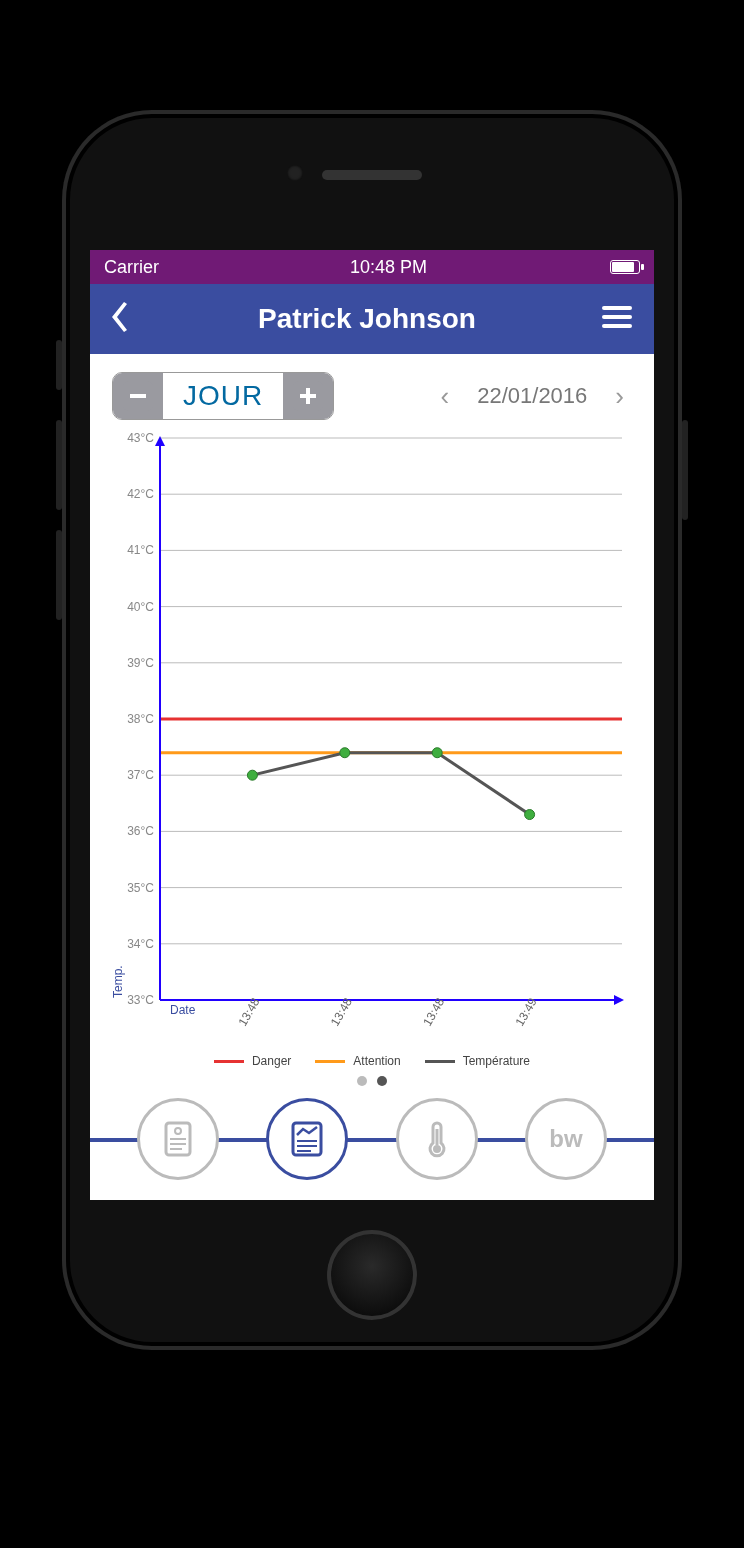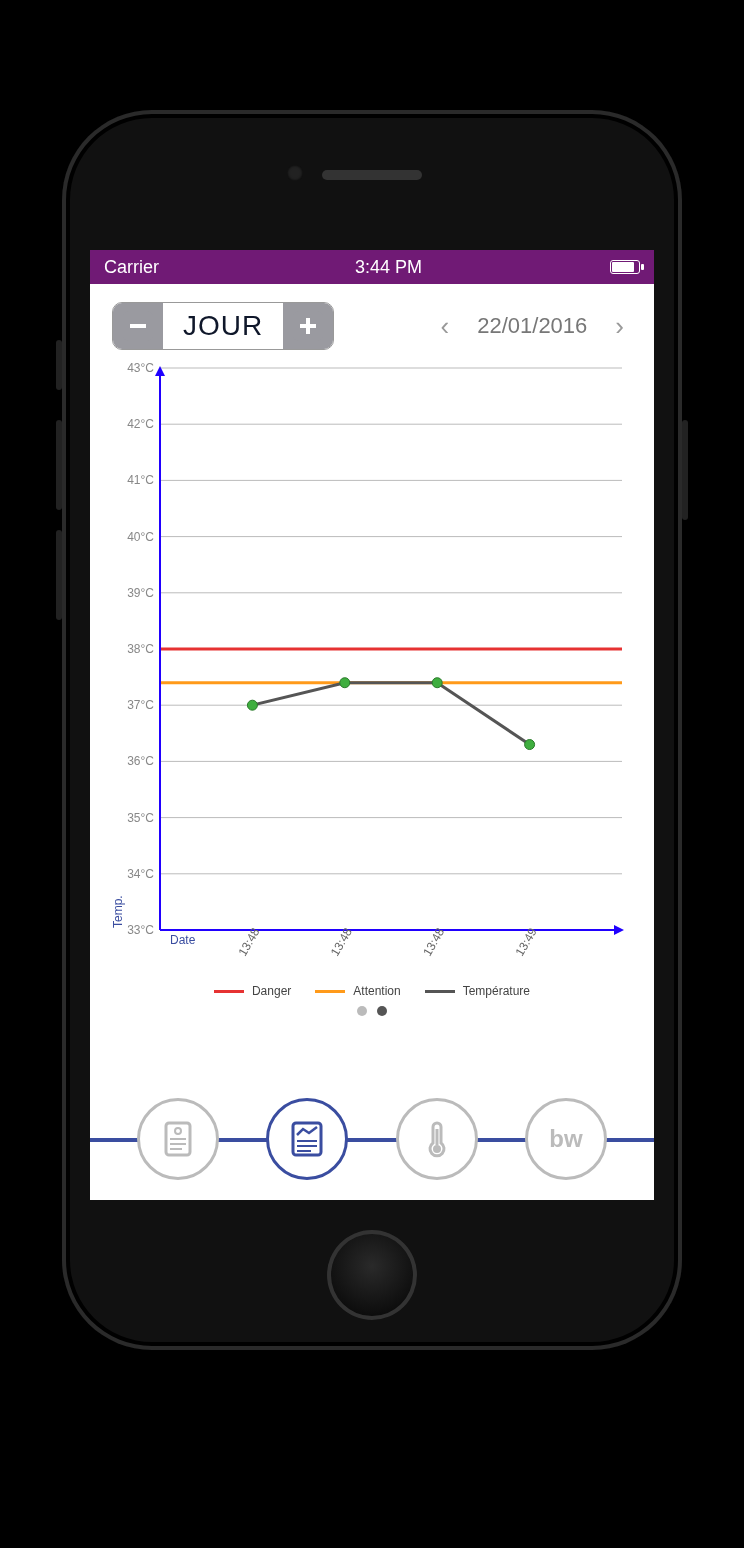--- a/index.html
+++ b/index.html
@@ -42,21 +42,21 @@
   .navbar { height:70px; background:#3a4da0; color:#fff; display:flex; align-items:center; justify-content:space-between; padding:0 22px; }
   .navbar .title { font-size:28px; font-weight:700; }
   .back svg, .menu svg { fill:#fff; }
   .back svg { width:20px; height:30px; }
   .menu svg { width:30px; height:22px; }
 
   
   .controls { display:flex; align-items:center; justify-content:space-between; padding:18px 22px 10px; }
   .range-sel { display:flex; align-items:center; border:1.5px solid #999; border-radius:10px; overflow:hidden; }
   .sq-btn { width:50px; height:46px; background:#9a9aa0; color:#fff; display:flex; align-items:center; justify-content:center; font-size:30px; font-weight:700; }
-  .range-label { padding:0 20px; color:#0f172a; font-size:28px; letter-spacing:1px; }
+  .range-label { padding:0 20px; color:#0369a1; font-size:28px; letter-spacing:1px; }
   .date-nav { display:flex; align-items:center; gap:20px; color:#777; font-size:22px; }
   .date-nav .chev { font-size:26px; color:#999; padding:6px 8px; }
 
   
   .chart-wrap { position:relative; padding:0 20px 0 20px; }
   .chart { width:100%; height:620px; display:block; }
   .legend { display:flex; justify-content:center; gap:24px; color:#444; font-size:12px; margin-top:4px; }
   .legend .item { display:flex; align-items:center; gap:8px; }
   .legend .swatch { width:30px; height:3px; }
   .dots { display:flex; justify-content:center; gap:10px; padding:8px 0 6px; }
@@ -97,28 +97,43 @@
 
       <div class="statusbar">
         <div class="left">
           <span>Carrier</span>
           <span>
             <svg viewBox="0 0 24 24">
                 <path fill="#fff" d="M12 18.5a2 2 0 100 4 2 2 0 000-4zm-5.5-4.2l2.1 2.1a5 5 0 016.8 0l2.1-2.1a8 8 0 00-11 0zm-4.2-4.2L4.4 12a11 11 0 0115.2 0l2.1-2.1a14 14 0 00-19.4 0z"></path>
               </svg>
           </span>
         </div>
-        <div>3:44 PM</div>
+        <div>10:48 PM</div>
         <div class="right">
           <div class="battery">
               <div class="fill"></div>
             </div>
         </div>
       </div>
 
+      <div class="navbar">
+        <span class="back">
+          <svg viewBox="0 0 20 30">
+              <path fill="#fff" d="M15 2 L5 15 L15 28 L12 30 L0 15 L12 0 Z"></path>
+            </svg>
+        </span>
+        <span class="title">Patrick Johnson</span>
+        <span class="menu">
+          <svg viewBox="0 0 30 22">
+              <rect width="30" height="4" rx="2"></rect>
+              <rect y="9" width="30" height="4" rx="2"></rect>
+              <rect y="18" width="30" height="4" rx="2"></rect>
+            </svg>
+        </span>
+      </div>
 
       <div class="controls">
         <div class="range-sel">
           <div class="sq-btn">
             <svg width="30" height="30" viewBox="0 0 30 30">
                 <rect width="30" height="30" rx="6" fill="#9a9aa0"></rect>
                 <rect x="7" y="13" width="16" height="4" fill="#fff"></rect>
               </svg>
           </div>
           <div class="range-label">JOUR</div>

